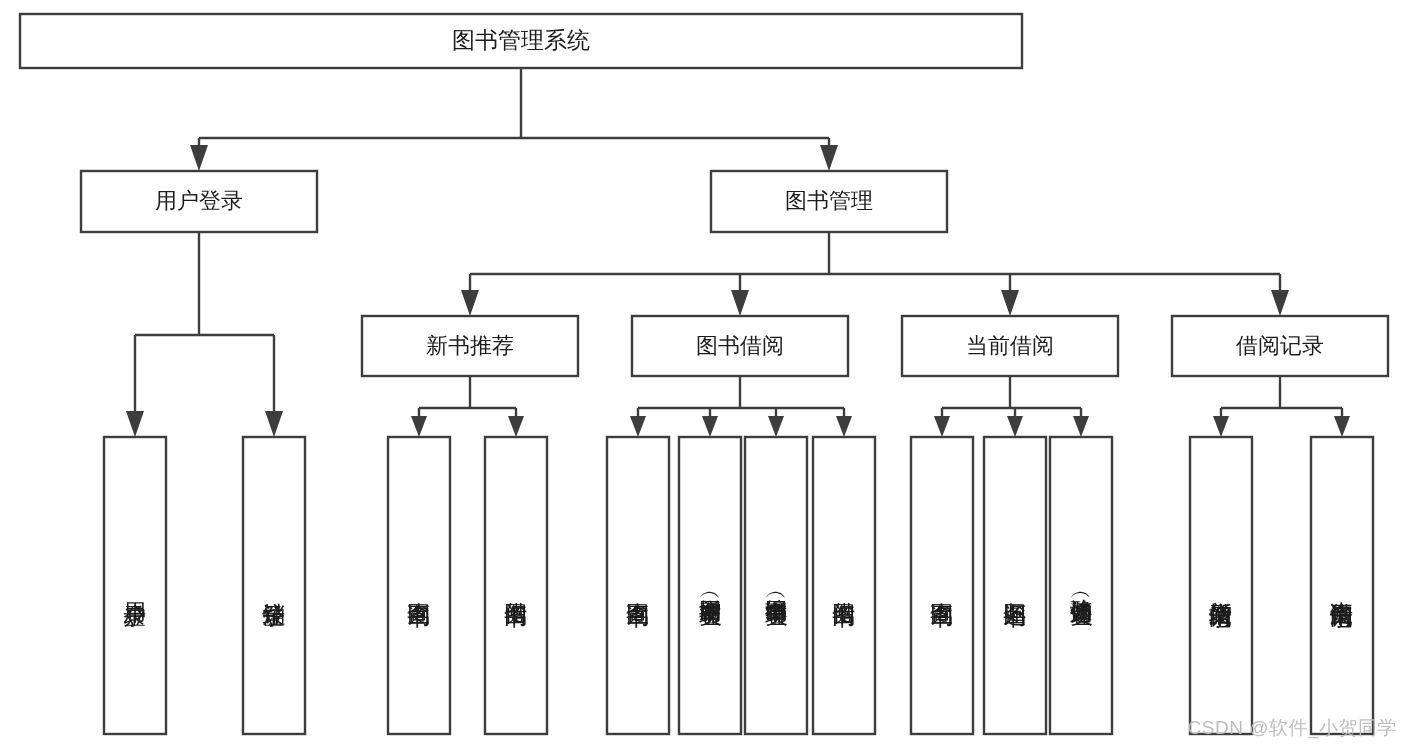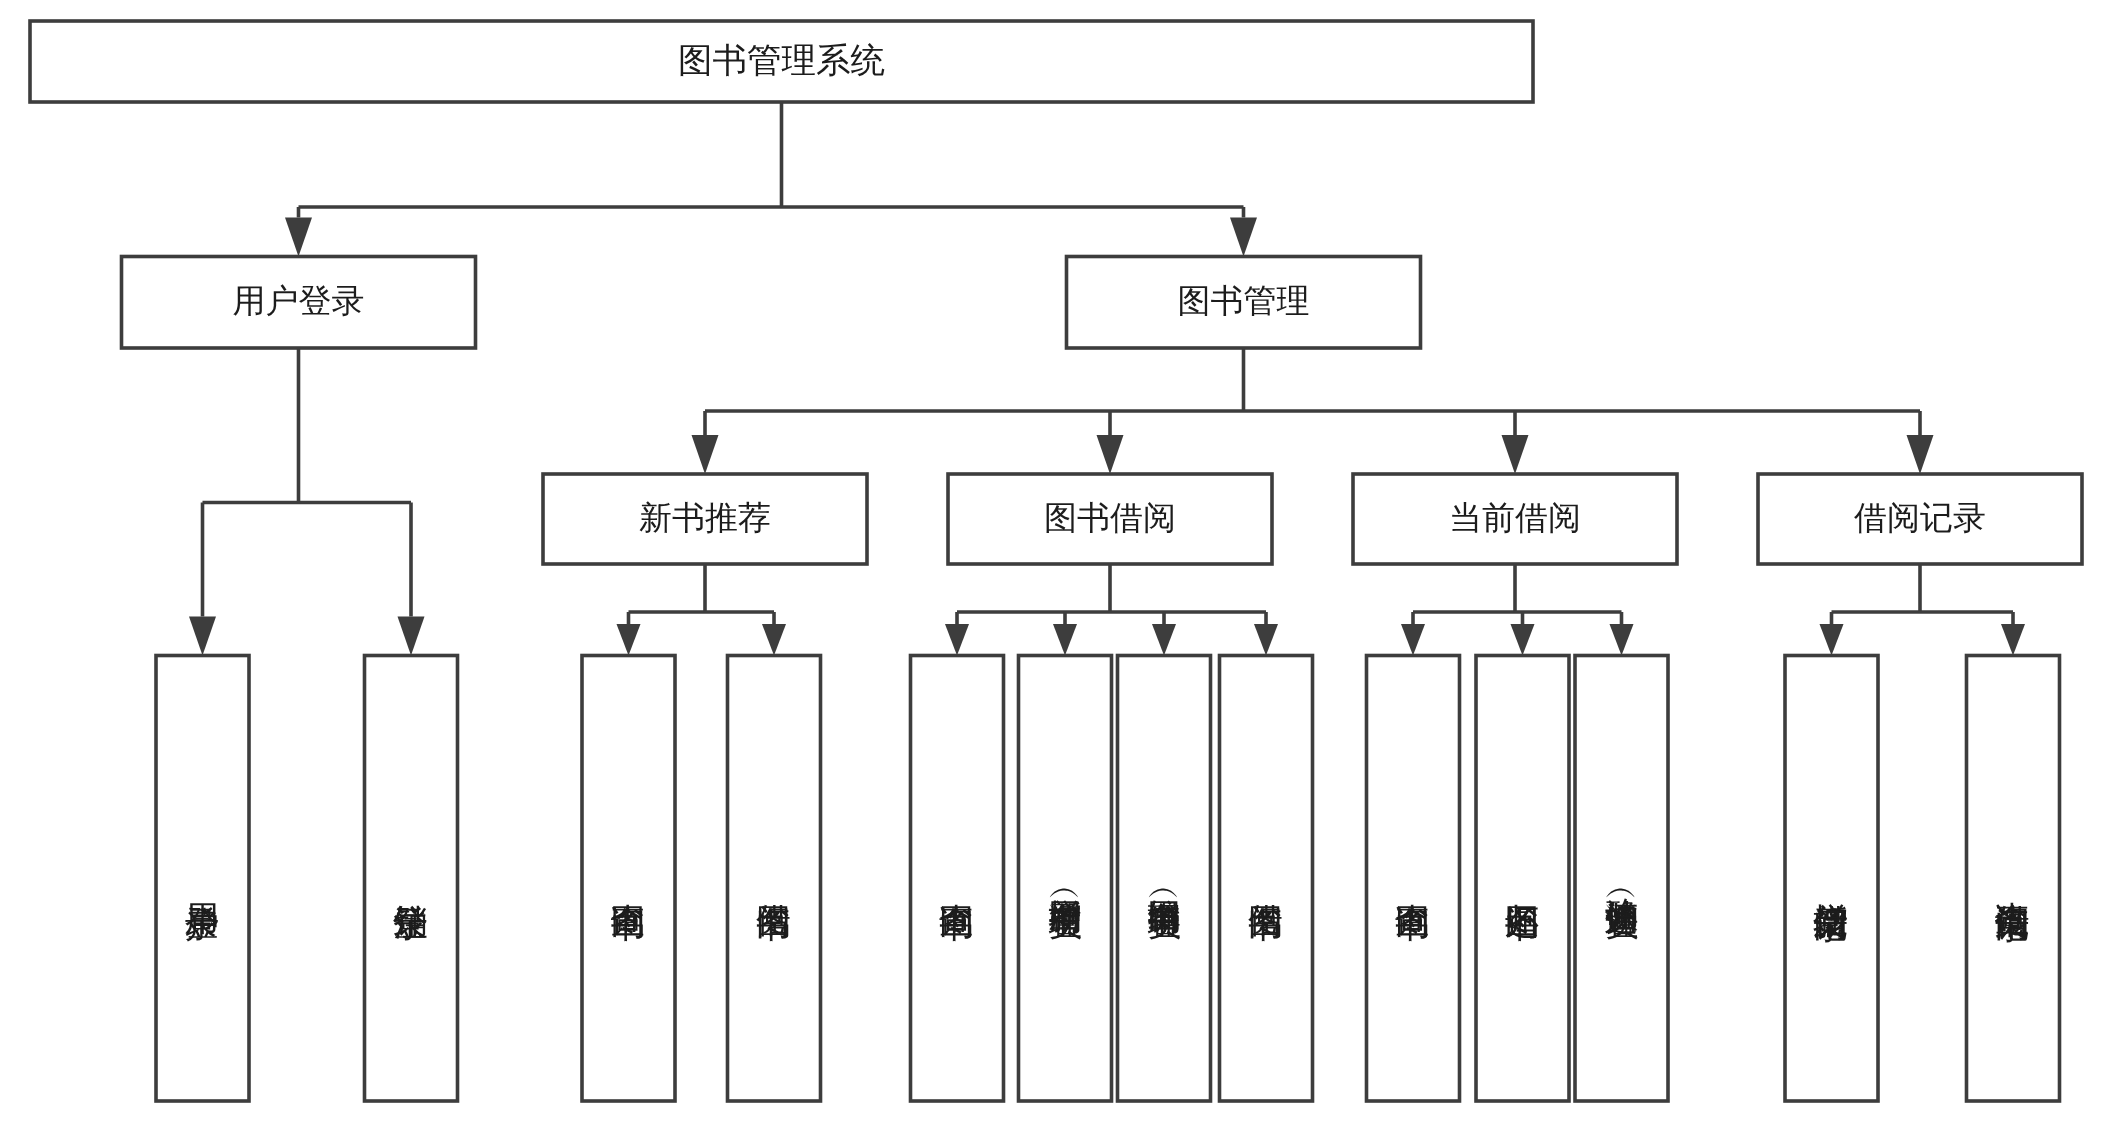--- a/index.html
+++ b/index.html
@@ -215,14 +215,15 @@
         <div class="leaf-label" style="font-size: 22px; line-height: 1.02;">确认归还（管理员）</div>
       </div>
       <div class="leaf-label-wrap" style="left: 1190px; top: 437px; width: 62px; height: 297px;">
         <div class="leaf-label" style="font-size: 23px; line-height: 1.05;">新增借阅记录</div>
       </div>
       <div class="leaf-label-wrap" style="left: 1311px; top: 437px; width: 62px; height: 297px;">
         <div class="leaf-label" style="font-size: 23px; line-height: 1.05;">查询借阅记录</div>
       </div>
     </div>
 
+  <div class="watermark">CSDN @软件_小贺同学</div>
 
 </div>
 
 </body></html>

